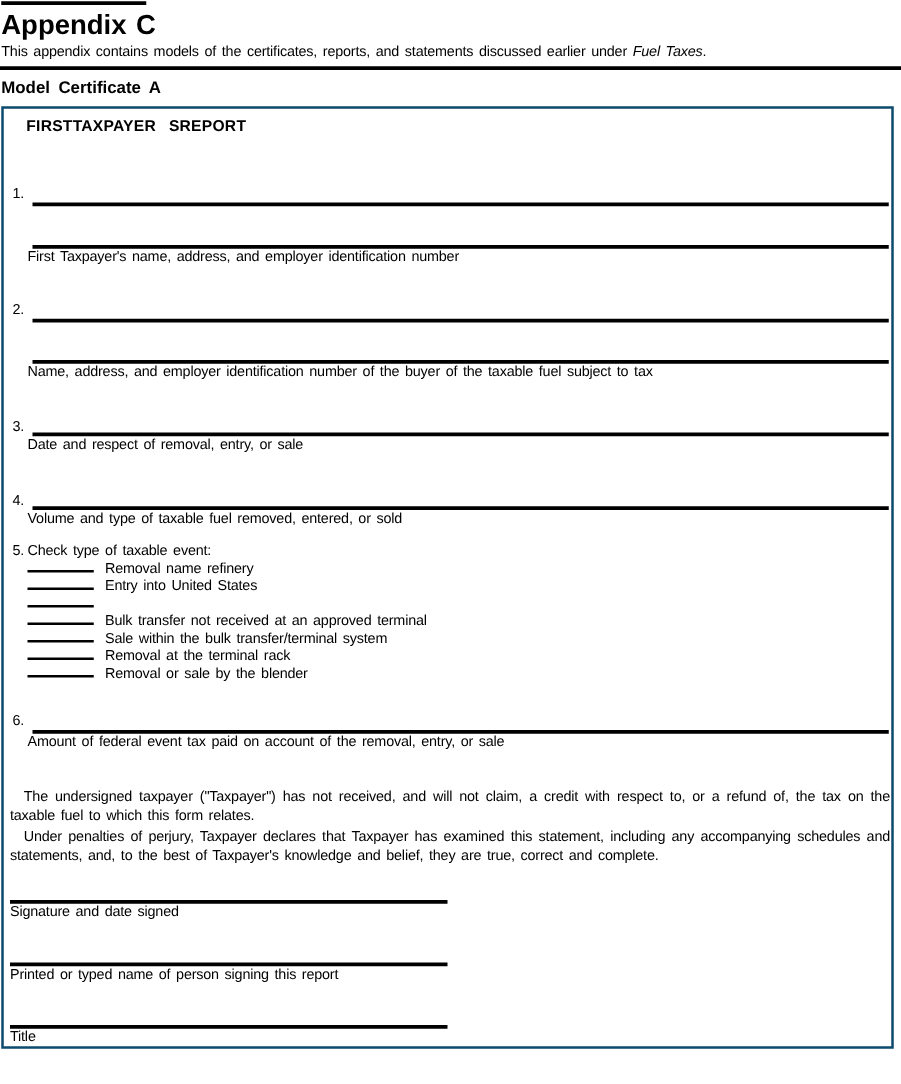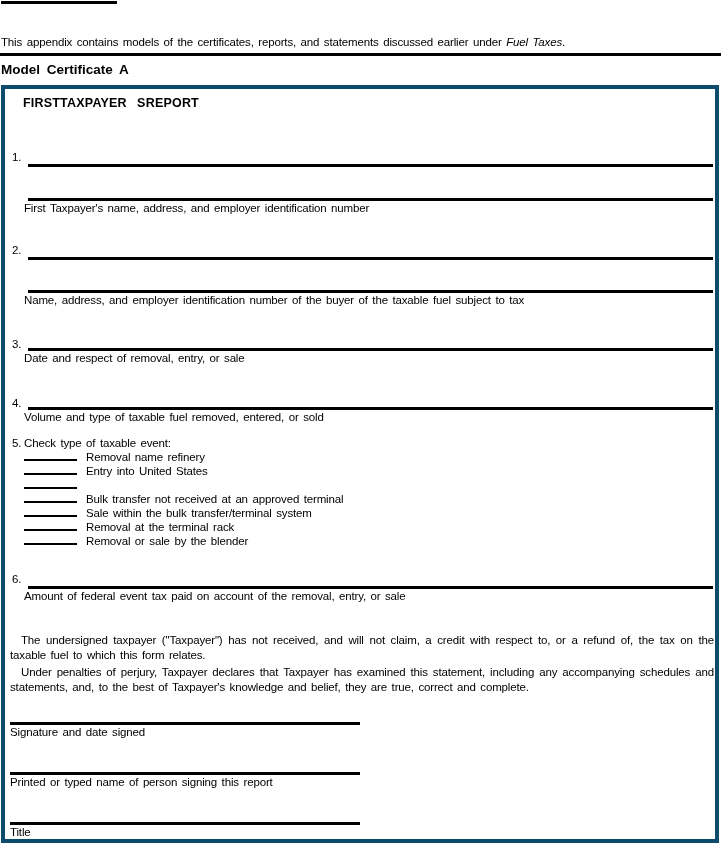--- a/index.html
+++ b/index.html
@@ -13,40 +13,41 @@
     word-spacing:1.5px;
     overflow:hidden;
   }
   .abs{position:absolute;}
   .rule{background:#000;}
   .h1{font-size:22px;font-weight:bold;letter-spacing:0;line-height:24px;}
   .h2{font-size:13.5px;font-weight:bold;word-spacing:3px;letter-spacing:0;}
   .form-box{
     position:absolute;left:1px;top:85px;
     width:710px;height:750px;
-    border:4px solid #0c4a6e;
+    border:2px solid #0c4a6e;
     background:#fff;
   }
   .form-heading{font-size:12.5px;font-weight:bold;white-space:pre;letter-spacing:0.2px;}
   .item-num{font-size:11.5px;}
   .field-line{background:#000;height:3px;width:685px;left:23px;}
   .field-label{left:19px;line-height:13px;}
   .opt-row{left:19px;line-height:12px;white-space:nowrap;}
   .opt-line{display:inline-block;width:53px;height:2px;background:#000;}
   .opt-label{margin-left:9px;}
   .para{left:5px;width:704px;text-align:justify;line-height:14.6px;text-indent:11px;}
   .sig-line{background:#000;height:3px;width:350px;left:5px;}
   .sig-label{left:5px;line-height:13px;}
 </style>
 </head>
 <body>
 
 <div class="page">
 
   <div class="abs rule" style="left:1px;top:1px;width:116px;height:3px;"></div>
+  <div class="abs h1" style="left:1px;top:8px;">Appendix C</div>
   <div class="abs" style="left:1px;top:36px;width:719px;">
     <span>This appendix contains models of the certificates, reports, and statements discussed earlier under </span><i>Fuel Taxes</i><span>.</span>
   </div>
   <div class="abs rule" style="left:0;top:53px;width:721px;height:3px;"></div>
   <div class="abs h2" style="left:1px;top:62px;">Model Certificate A</div>
 
   <div class="form-box">
 
     <div class="abs form-heading" style="left:18px;top:7px;">FIRSTTAXPAYER  SREPORT</div>
 

